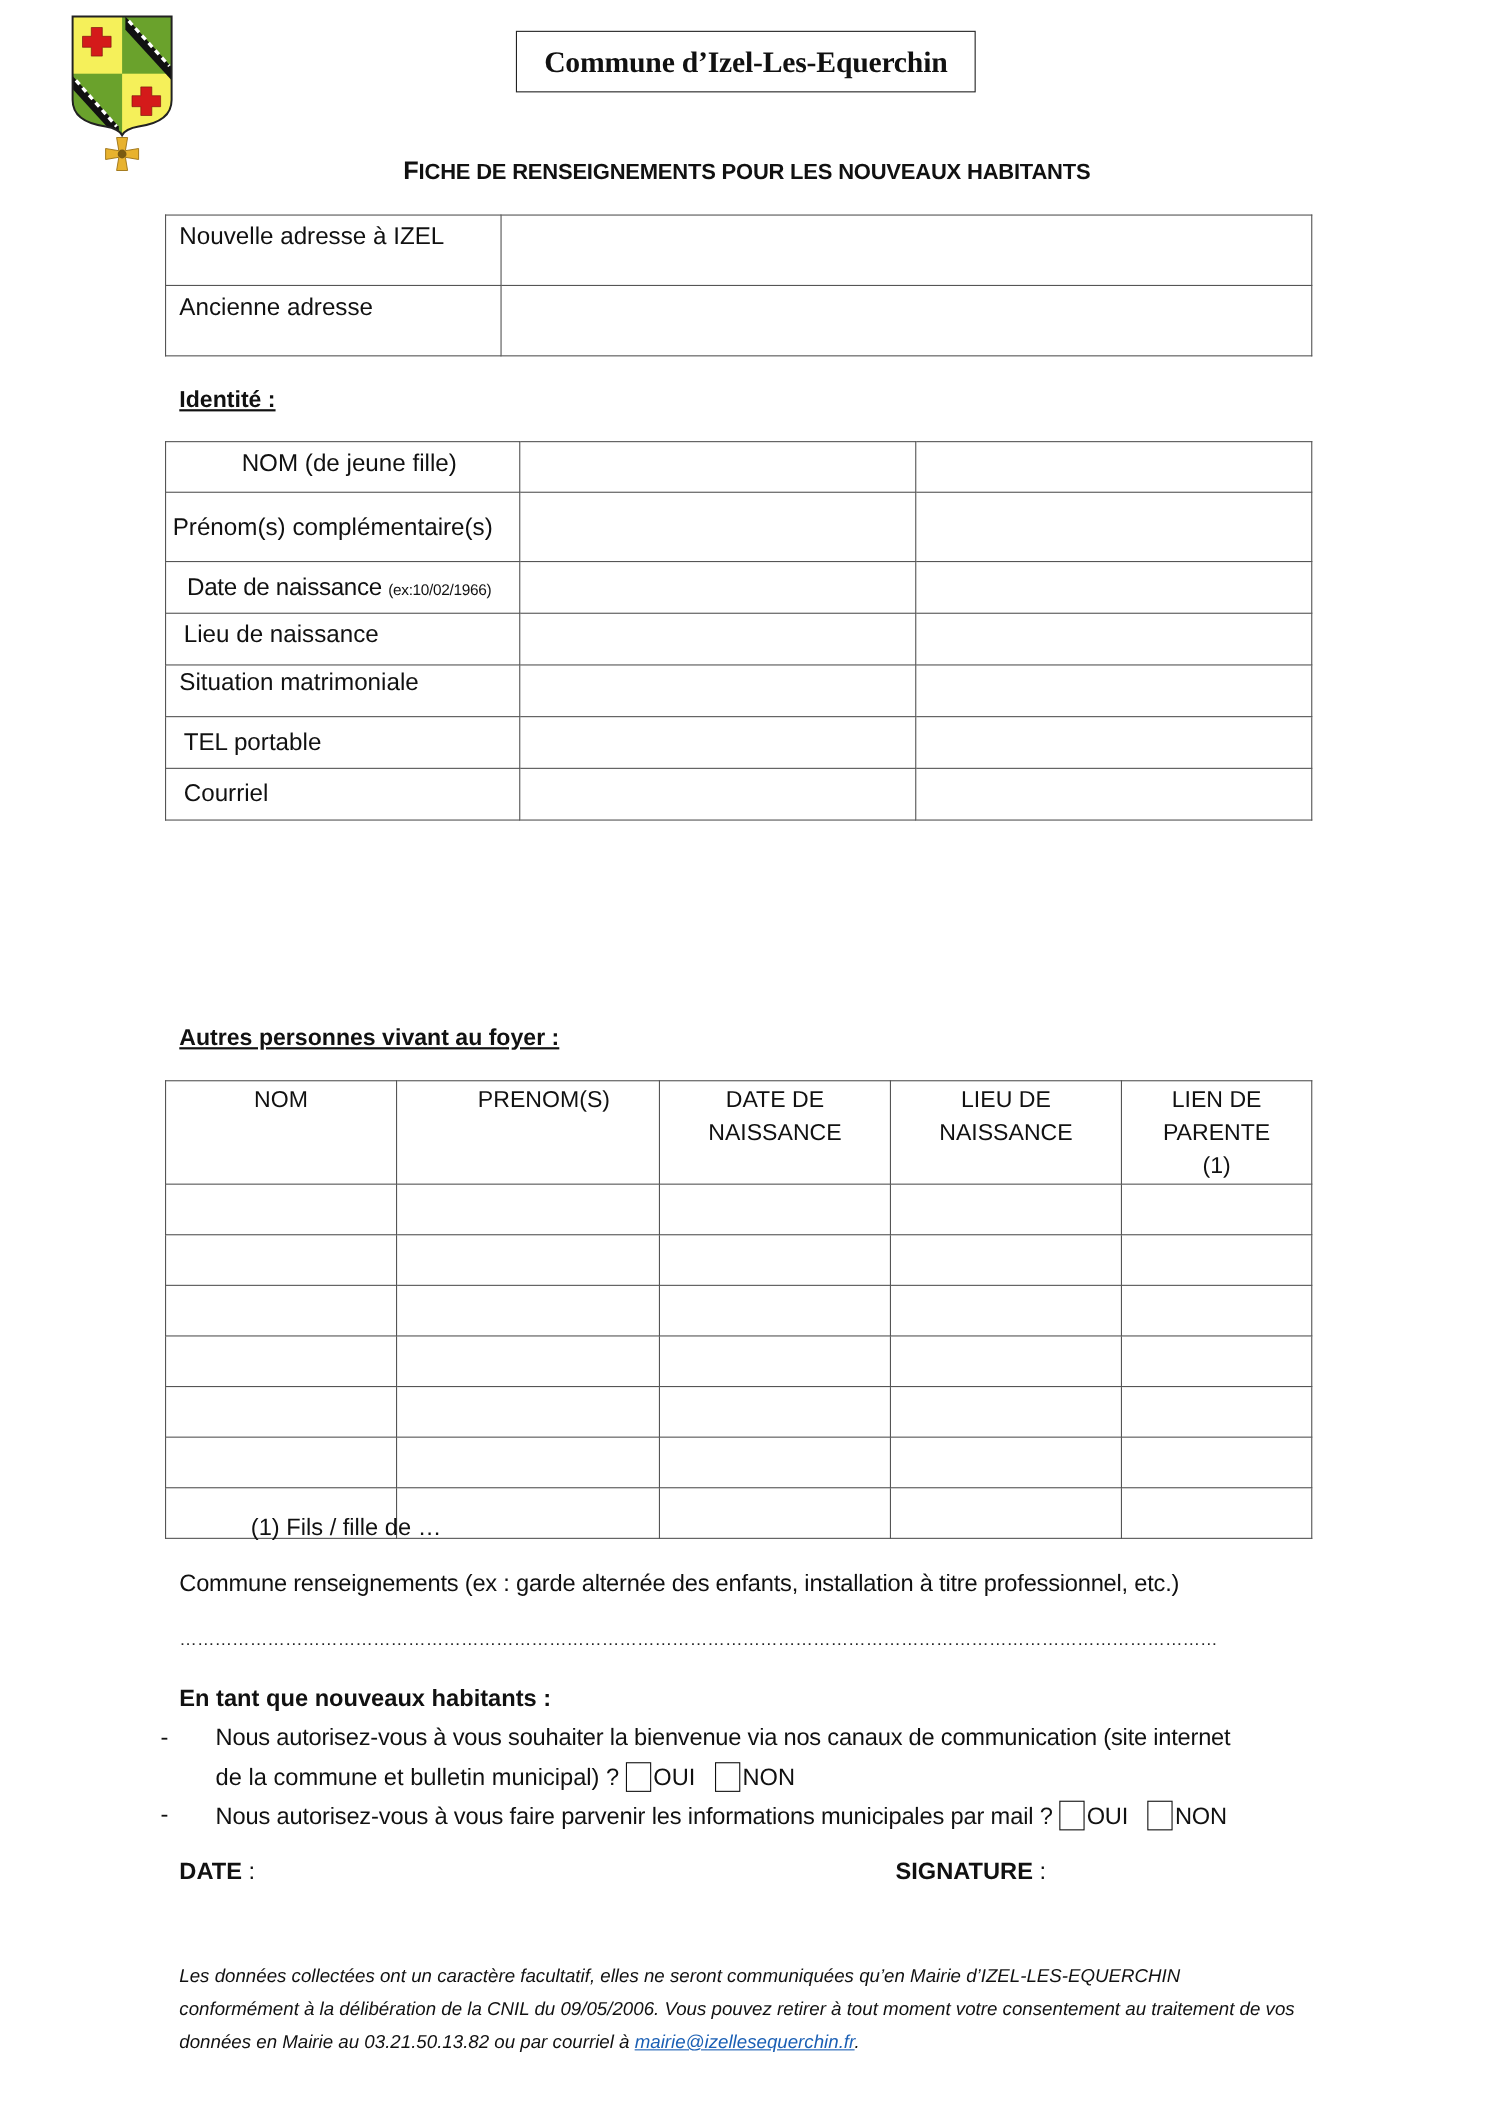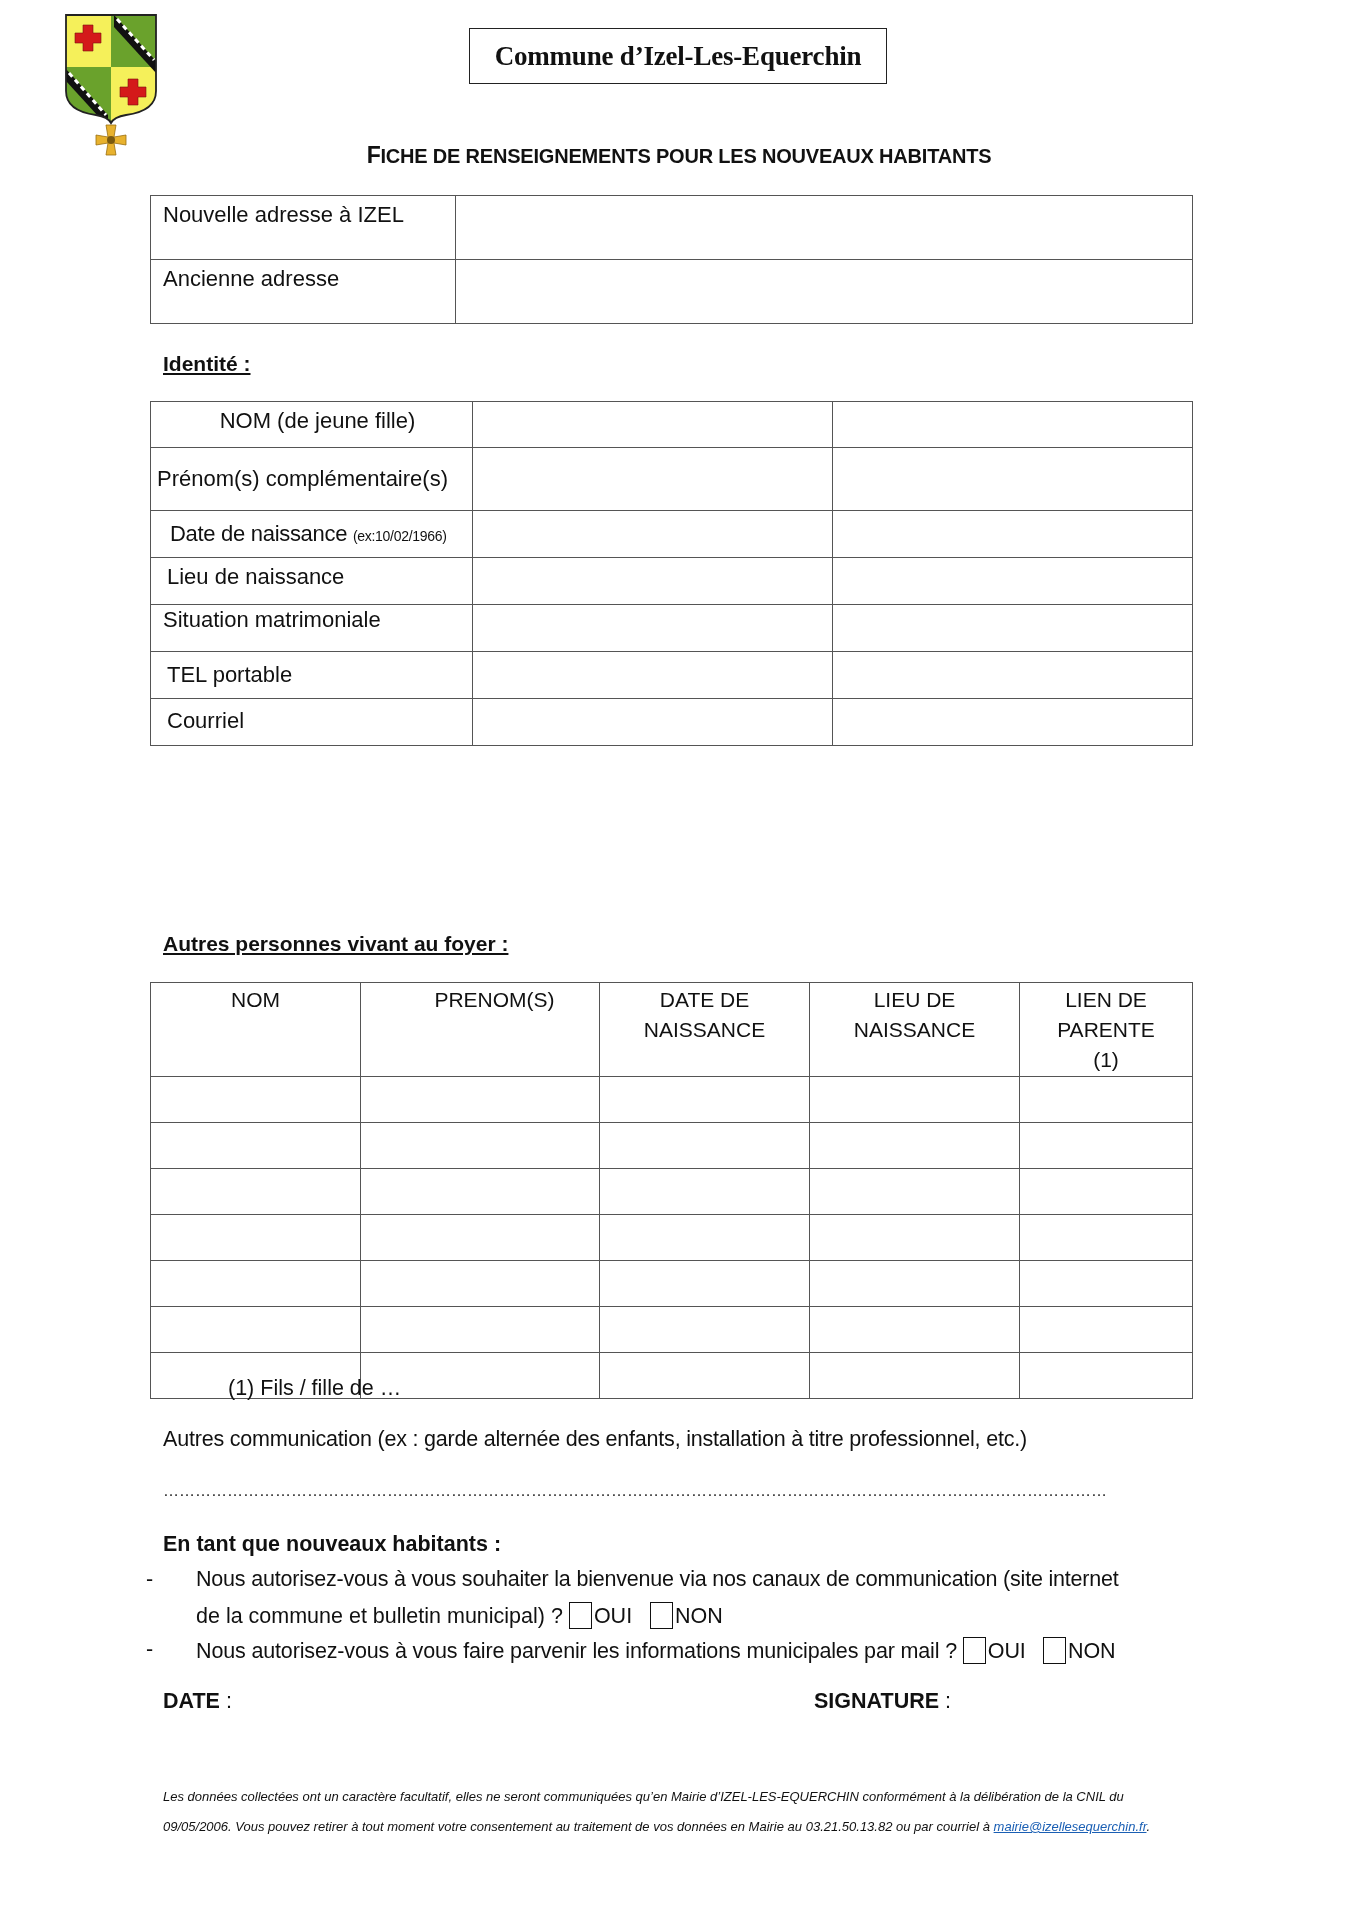--- a/index.html
+++ b/index.html
@@ -24,21 +24,21 @@
   .cb { display:inline-block; width:19px; height:22px; border:1.8px solid #111; box-sizing:border-box;
         vertical-align:-4px; margin-right:2px; }
   .t-oth { left:150px; top:982px; width:1043px; }
   .t-oth th { border:1.3px solid #555; font-weight:normal; font-size:21px; line-height:30px;
               padding-top:2px; vertical-align:top; height:60px; }
   .t-oth td { height:45px; }
   .small { font-size:14px; }
   .txt { font-size:21.5px; }
   .dots { letter-spacing:0px; font-size:16px; color:#222; overflow:hidden; white-space:nowrap; width:1030px; }
   .bold { font-weight:bold; }
-  .footer { left:163px; top:1782px; width:1020px; font-style:italic; font-size:13px; line-height:30px; }
+  .footer { left:163px; top:1782px; width:1020px; font-style:italic; font-size:17px; line-height:30px; }
   .footer a { color:#1a5fb4; text-decoration:underline; }
 </style>
 </head>
 <body>
 
 <div class="abs crest">
   <svg width="94" height="155" viewBox="0 0 94 155">
     <defs>
       <clipPath id="shield">
           <path d="M2 2 H92 V78 Q92 98 62 102 Q50 104 47 110 Q44 104 32 102 Q2 98 2 78 Z"></path>
@@ -186,21 +186,21 @@
         <td></td>
         <td></td>
         <td></td>
         <td></td>
       </tr>
 </tbody>
   </table>
 
 <div class="abs txt" style="left:228px; top:1376px;">(1)  Fils / fille de …</div>
 
-<div class="abs txt" style="left:163px; top:1427px; letter-spacing:-0.2px;">Autres communication (ex : garde alternée des enfants, installation à titre professionnel, etc.)</div>
+<div class="abs txt" style="left:163px; top:1427px; letter-spacing:-0.2px;">Commune renseignements (ex : garde alternée des enfants, installation à titre professionnel, etc.)</div>
 <div class="abs dots" style="left:163px; top:1482px;">……………………………………………………………………………………………………………………………………………………………</div>
 
 <div class="abs txt bold" style="left:163px; top:1532px;">En tant que nouveaux habitants :</div>
 
 <div class="abs txt" style="left:146px; top:1567px;">-</div>
 <div class="abs txt" style="left:196px; top:1567px; white-space:nowrap; letter-spacing:-0.2px;">Nous autorisez-vous à vous souhaiter la bienvenue via nos canaux de communication (site internet</div>
 <div class="abs txt" style="left:196px; top:1602px; white-space:nowrap;">
   <span>de la commune et bulletin municipal) ?</span>
   <span class="cb" style="width:23px; height:27px; vertical-align:-6px;"></span><span>OUI</span>
   &nbsp;&nbsp;<span class="cb" style="width:23px; height:27px; vertical-align:-6px;"></span><span>NON</span>

